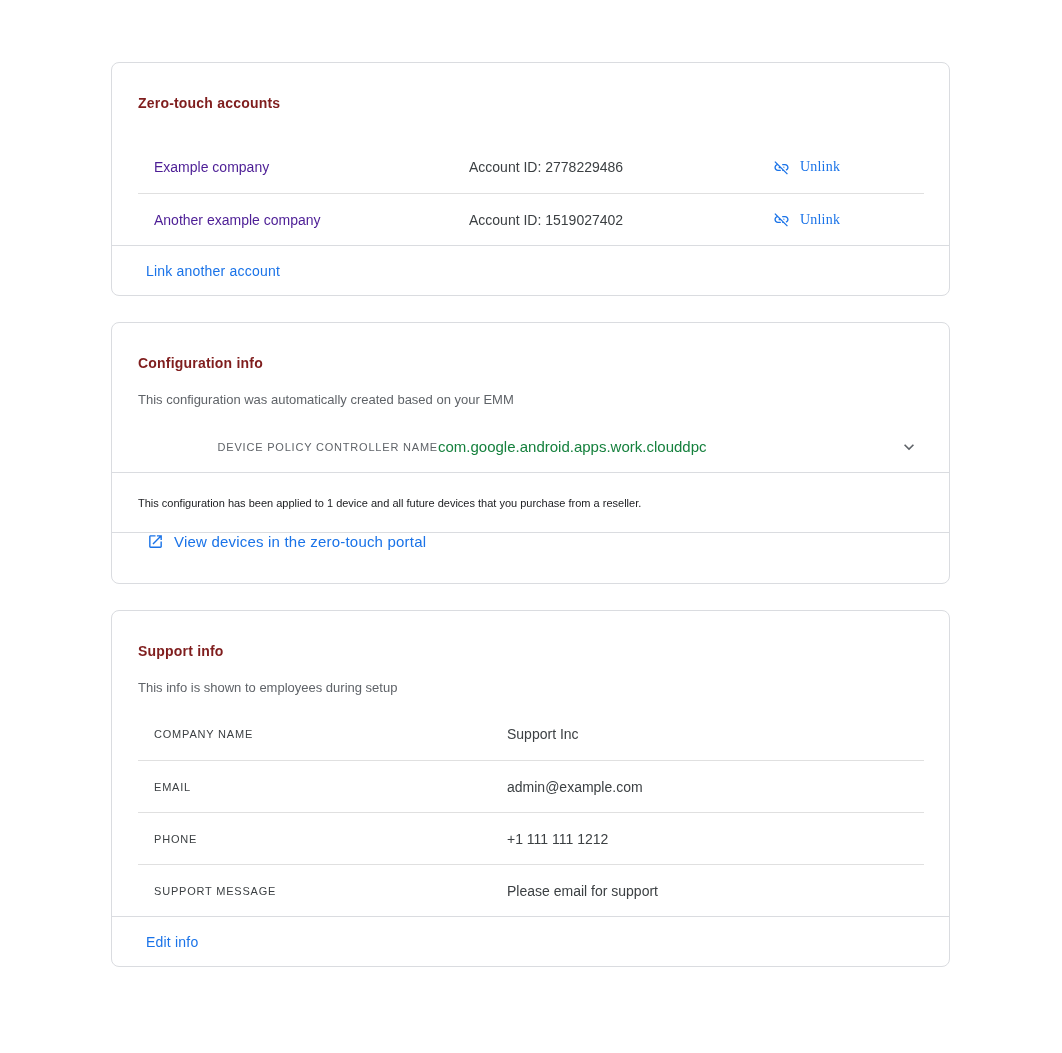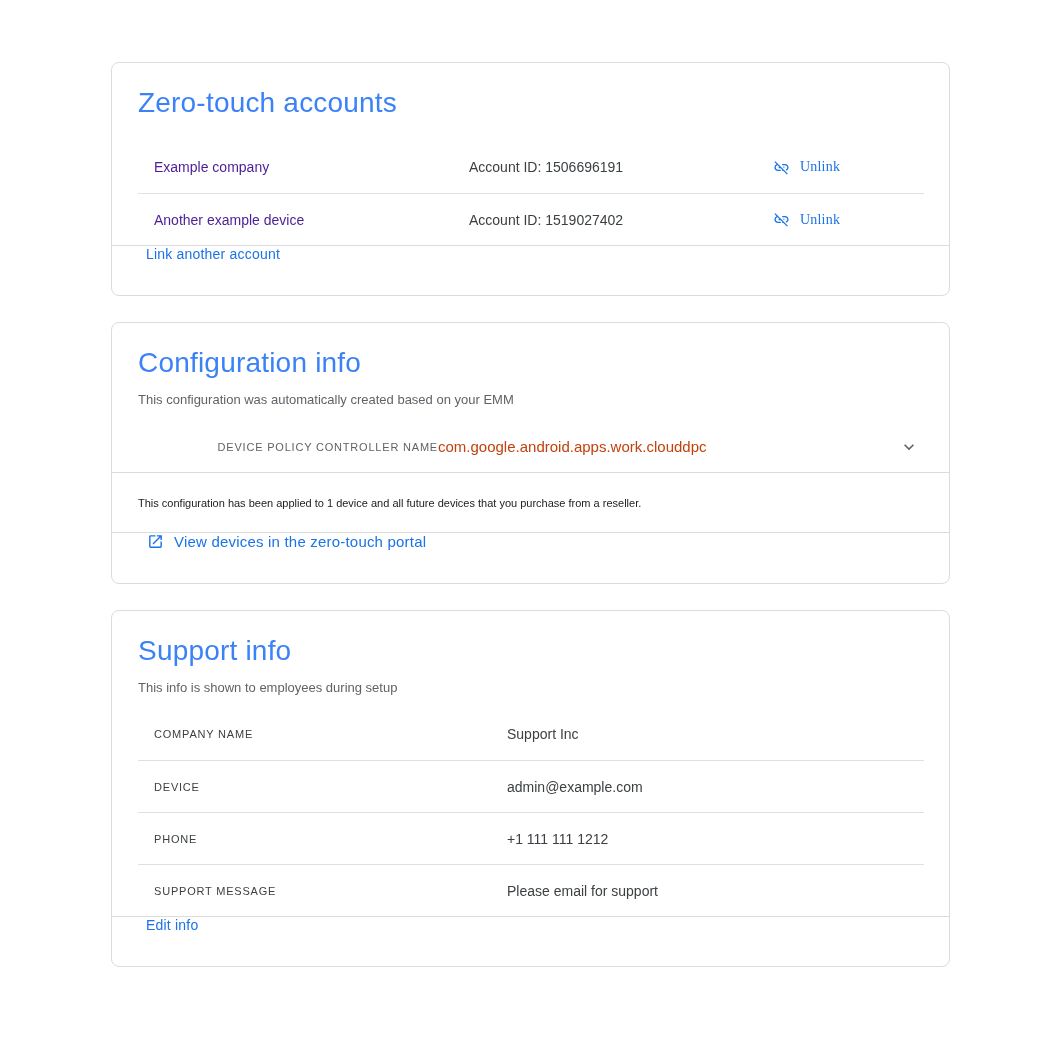--- a/index.html
+++ b/index.html
@@ -12,22 +12,22 @@
   }
   .page { padding:62px 112px 0 111px; }
 
   .card {
     background:#fff;
     border:1px solid #dadce0;
     border-radius:8px;
     margin-bottom:26px;
   }
   .card-title {
-    font-size:28px; line-height:28px; font-weight:400;
-    color:#3b82f6; letter-spacing:.2px;
+    font-size:14px; line-height:28px; font-weight:700;
+    color:#7f1d1d; letter-spacing:.2px;
     padding:26px 26px 0;
   }
   .card-subtitle {
     font-size:13px; line-height:16px; color:#5f6368;
     padding:15px 26px 0;
   }
 
   
   .account-rows { margin-top:24px; }
   .account-row {
@@ -43,21 +43,21 @@
     display:inline-flex; align-items:center; gap:10px;
     background:none; border:none; cursor:pointer;
     color:#1a73e8; font-family:Liberation Serif, serif;
     font-size:14px; font-weight:500; letter-spacing:.2px;
   }
   .link-btn svg { flex:0 0 auto; }
 
   .card-footer {
     border-top:1px solid #dadce0;
     height:50px;
-    display:flex; align-items:flex-start;
+    display:flex; align-items:center;
     padding-left:34px;
   }
   .footer-link {
     color:#1a73e8; text-decoration:none;
     font-size:14px; font-weight:500; letter-spacing:.2px;
     display:inline-flex; align-items:center; gap:10px;
     cursor:pointer;
   }
 
   
@@ -66,21 +66,21 @@
     height:52px;
     display:flex; align-items:center;
     padding:0 30px 0 26px;
     border-bottom:1px solid #dadce0;
     cursor:pointer;
   }
   .dpc-label {
     width:300px;
     font-size:11px; letter-spacing:.8px; color:#5f6368;text-align:right;
   }
-  .dpc-value { flex:1; font-size:15px; color:#c2410c; }
+  .dpc-value { flex:1; font-size:15px; color:#15803d; }
   .dpc-chevron { color:#5f6368; display:flex; align-items:center; }
 
   .applied-row {
     height:60px;
     display:flex; align-items:center;
     padding:0 26px;
     border-bottom:1px solid #dadce0;
     font-size:11px; color:#202124;
   }
   .cfg-footer { height:50px; display:flex; align-items:flex-start; padding-left:35px; }
@@ -106,33 +106,33 @@
 
 <div class="page">
 
   <section class="card">
     <h2 class="card-title">Zero-touch accounts</h2>
 
     <div class="account-rows">
 
       <div class="account-row">
         <span class="acct-name">Example company</span>
-        <span class="acct-id">Account ID: 1506696191</span>
+        <span class="acct-id">Account ID: 2778229486</span>
         <button class="link-btn">
           <span style="display:flex">
             <svg width="17" height="17" viewBox="0 0 24 24" fill="currentColor" aria-hidden="true">
               <path d="M17 7h-4v1.9h4c1.71 0 3.1 1.39 3.1 3.1 0 1.43-.98 2.63-2.31 2.98l1.46 1.46C20.88 15.61 22 13.95 22 12c0-2.76-2.24-5-5-5zm-1 4h-2.19l2 2H16v-2zM2 4.27l3.11 3.11C3.29 8.12 2 9.91 2 12c0 2.76 2.24 5 5 5h4v-1.9H7c-1.71 0-3.1-1.39-3.1-3.1 0-1.59 1.21-2.9 2.76-3.07L8.73 11H8v2h2.73L13 15.27V17h1.73l5.01 5L21 20.74 3.27 3 2 4.27z"></path>
             </svg>
           </span>
           <span>Unlink</span>
         </button>
       </div>
 
       <div class="account-row">
-        <span class="acct-name">Another example device</span>
+        <span class="acct-name">Another example company</span>
         <span class="acct-id">Account ID: 1519027402</span>
         <button class="link-btn">
           <span style="display:flex">
             <svg width="17" height="17" viewBox="0 0 24 24" fill="currentColor" aria-hidden="true">
               <path d="M17 7h-4v1.9h4c1.71 0 3.1 1.39 3.1 3.1 0 1.43-.98 2.63-2.31 2.98l1.46 1.46C20.88 15.61 22 13.95 22 12c0-2.76-2.24-5-5-5zm-1 4h-2.19l2 2H16v-2zM2 4.27l3.11 3.11C3.29 8.12 2 9.91 2 12c0 2.76 2.24 5 5 5h4v-1.9H7c-1.71 0-3.1-1.39-3.1-3.1 0-1.59 1.21-2.9 2.76-3.07L8.73 11H8v2h2.73L13 15.27V17h1.73l5.01 5L21 20.74 3.27 3 2 4.27z"></path>
             </svg>
           </span>
           <span>Unlink</span>
         </button>
       </div>
@@ -179,21 +179,21 @@
     <p class="card-subtitle">This info is shown to employees during setup</p>
 
     <div class="field-rows">
 
       <div class="field-row">
         <span class="field-label">COMPANY NAME</span>
         <span class="field-value">Support Inc</span>
       </div>
 
       <div class="field-row">
-        <span class="field-label">DEVICE</span>
+        <span class="field-label">EMAIL</span>
         <span class="field-value">admin@example.com</span>
       </div>
 
       <div class="field-row">
         <span class="field-label">PHONE</span>
         <span class="field-value">+1 111 111 1212</span>
       </div>
 
       <div class="field-row">
         <span class="field-label">SUPPORT MESSAGE</span>

